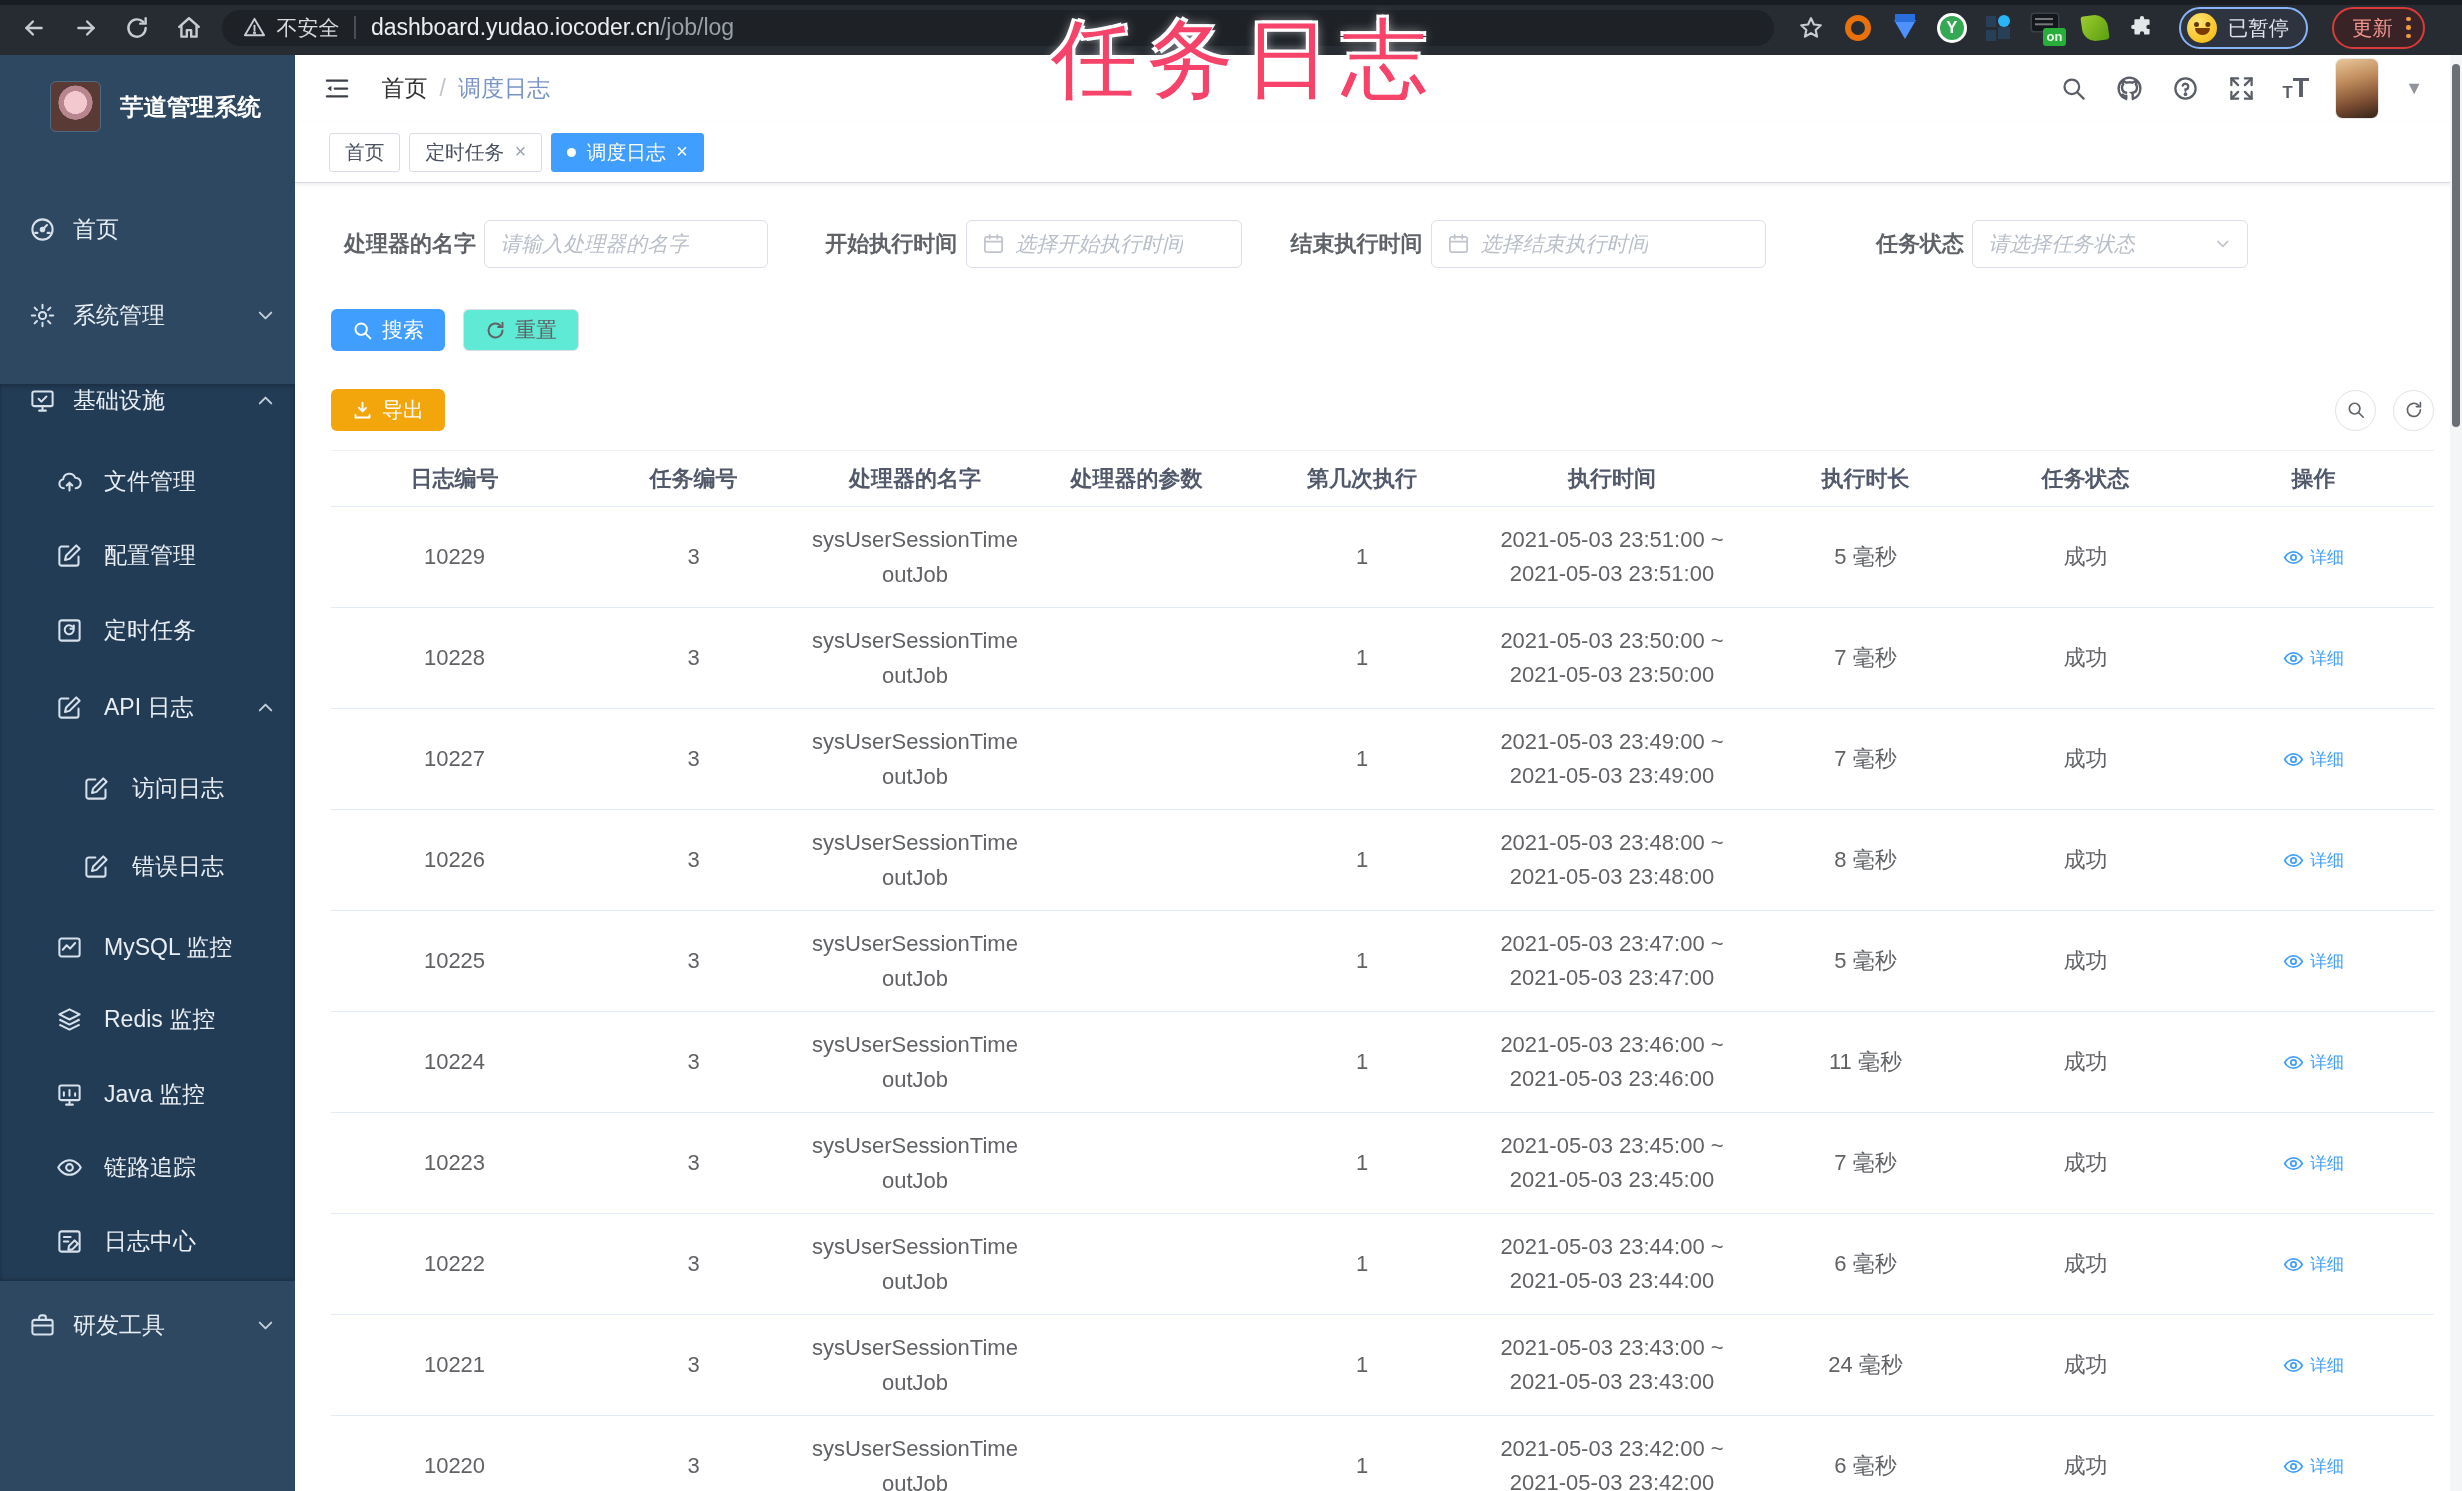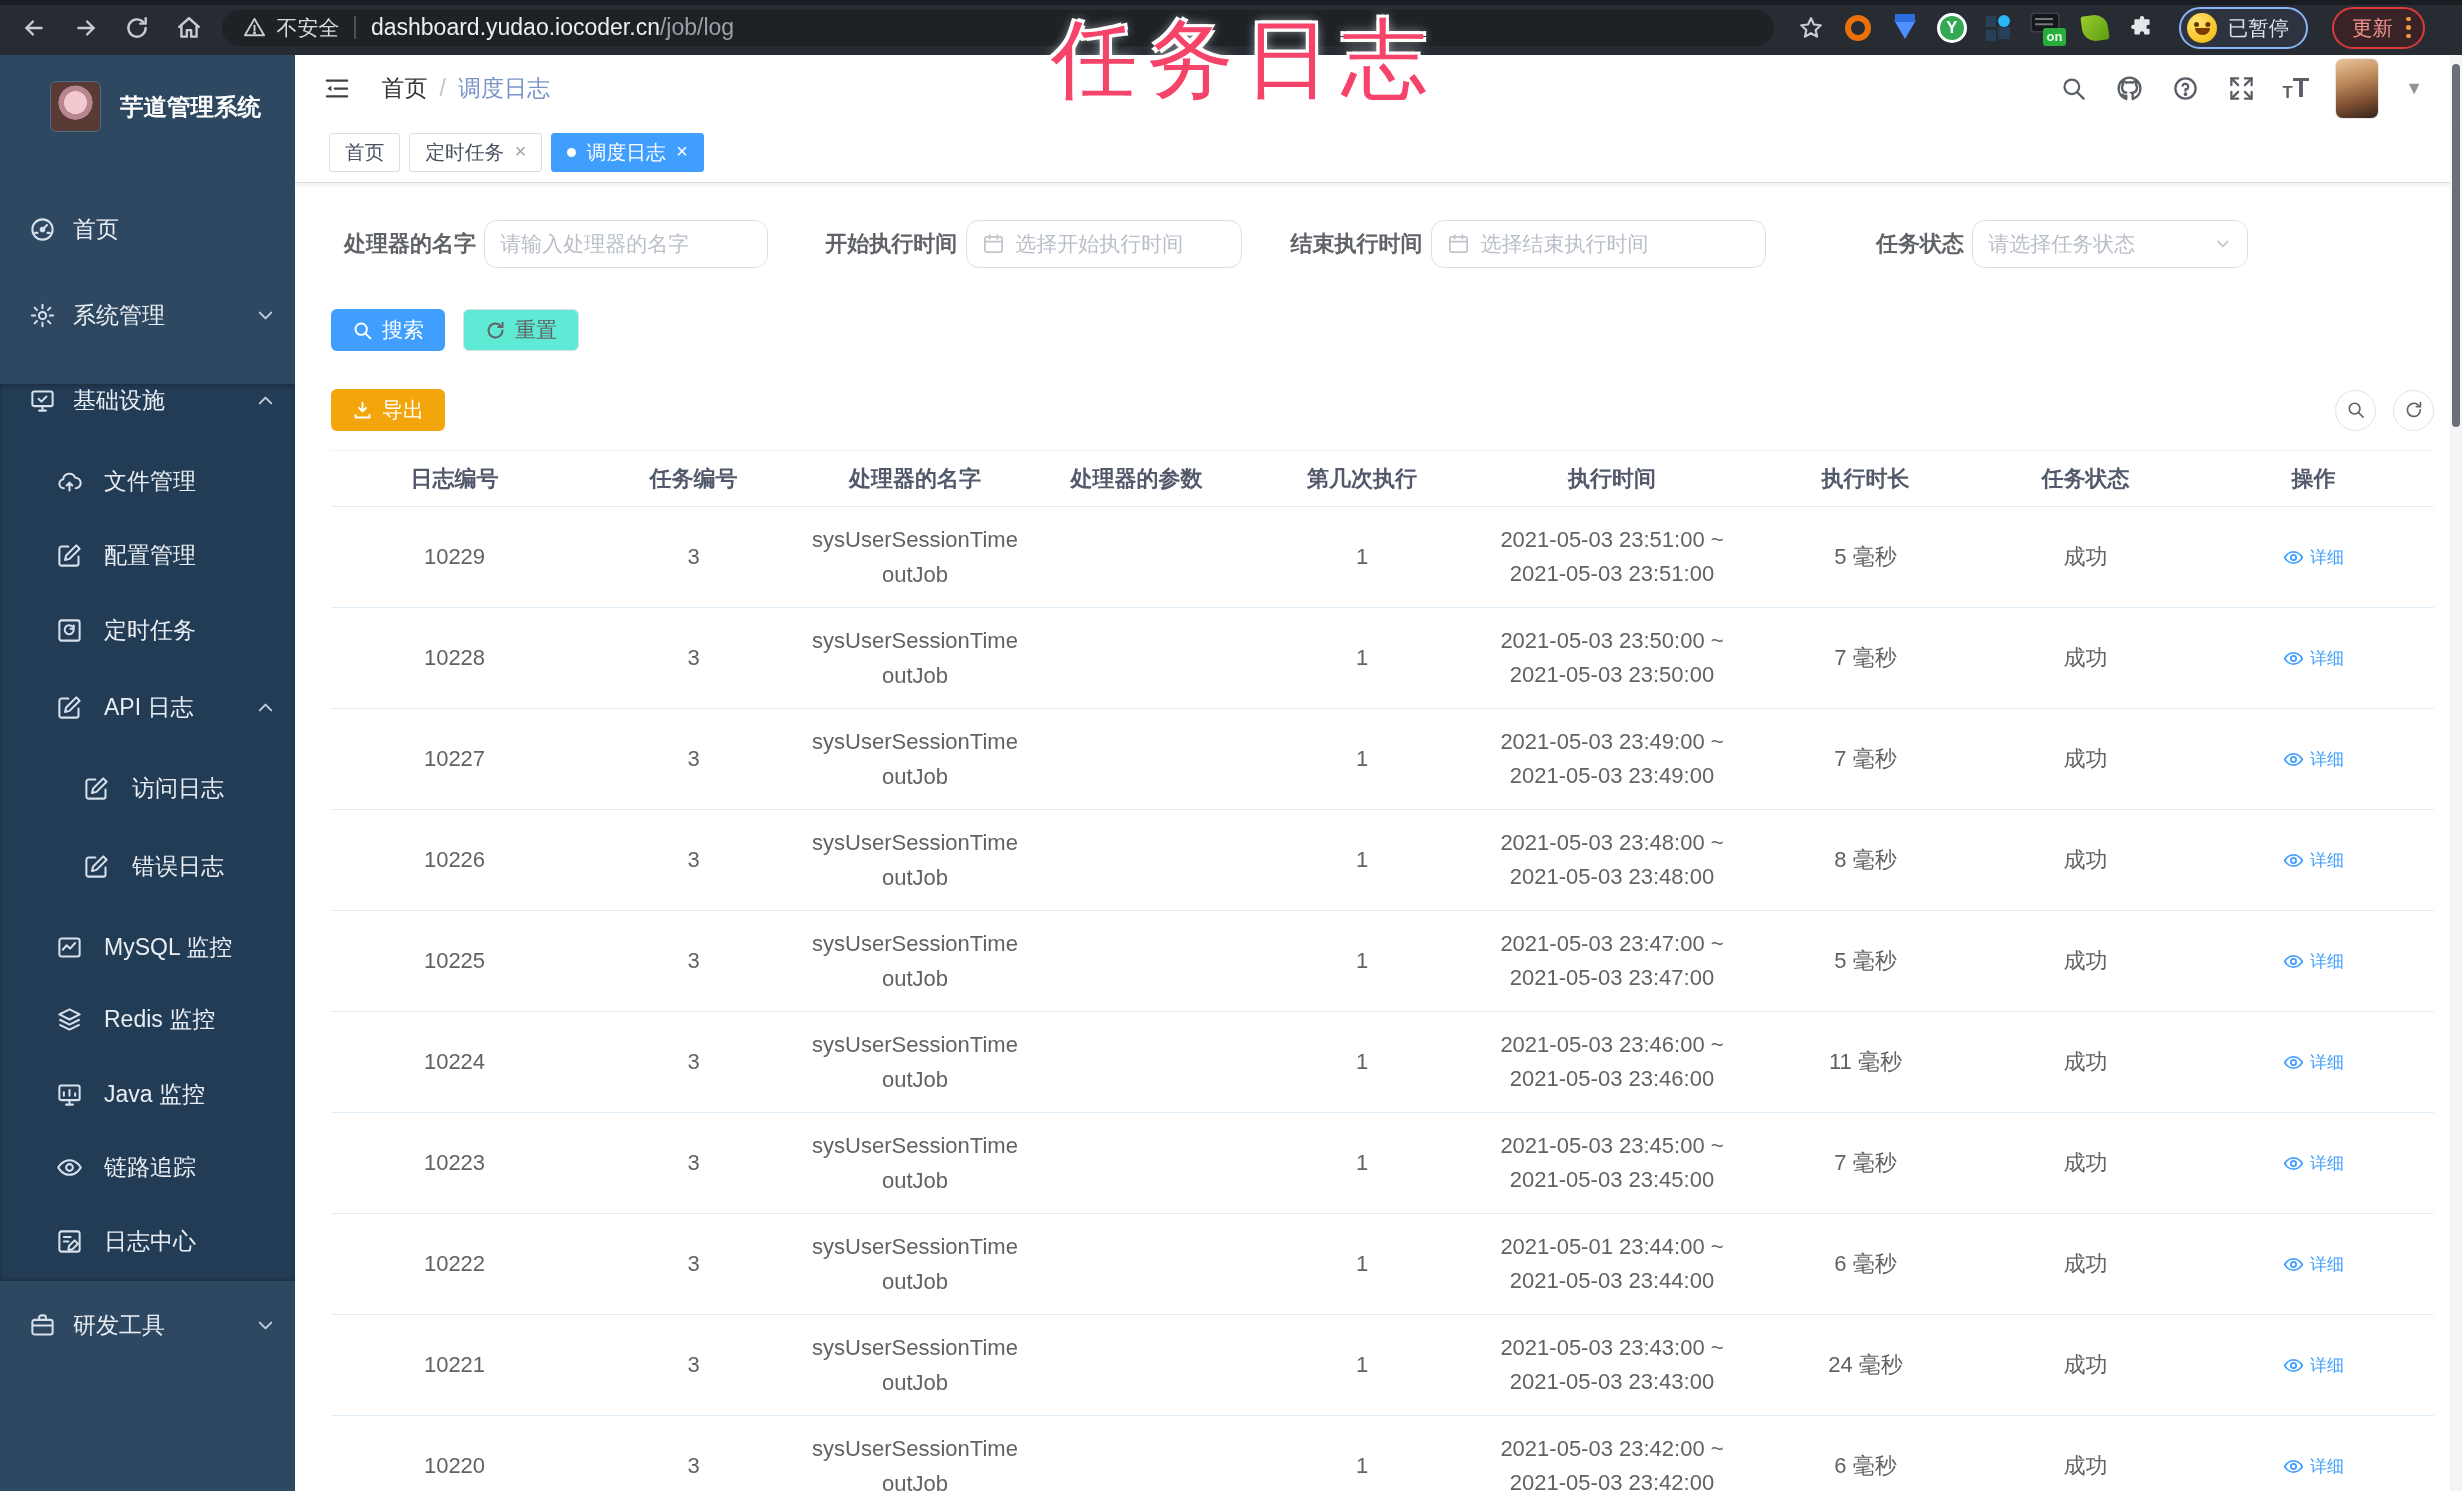--- a/index.html
+++ b/index.html
@@ -86,21 +86,21 @@
   .tab.active { background:#409eff; border-color:#409eff; color:#fff; }
   .tab.active .dot { display:inline-block; }
   .tab.active .x { color:#fff; }
 
   .content { position:relative; padding:36px 28px 0 36px; }
 
   
   .filter-form { display:flex; align-items:center; height:49px; }
   .fi-label { font-size:22px; font-weight:700; color:#5f6368; white-space:nowrap; text-align:right; }
   .w1{width:145px;} .w2{width:142px; margin-left:47px;} .w3{width:142px; margin-left:39px;} .w4{width:107px; margin-left:91px;}
-  .inp { height:48px; border:1.5px solid #dcdfe6; border-radius:13px; background:#fff; display:flex; align-items:center; padding:0 15px; color:#b9bfc9; font-size:21px; margin-left:8.3px; }
+  .inp { height:48px; border:1.5px solid #dcdfe6; border-radius:6px; background:#fff; display:flex; align-items:center; padding:0 15px; color:#b9bfc9; font-size:21px; margin-left:8.3px;font-style:italic; }
   .inp .cal { width:23px; height:23px; color:#c0c4cc; margin-right:10.6px; flex:none; }
   .inp .ph { white-space:nowrap; overflow:hidden; }
   .inp.sel { justify-content:space-between; }
   .inp .chevd { width:19.7px; height:19.7px; color:#c0c4cc; flex:none; margin-left:9px; }
   .iw1{width:284px;} .iw2{width:276px;} .iw3{width:335px;} .iw4{width:276px;}
 
   
   .btn-row { margin-top:41px; display:flex; gap:18px; }
   .btn { height:42px; border-radius:6px; display:inline-flex; align-items:center; justify-content:center; gap:9px; font-size:21px; cursor:pointer; padding:0 21px; }
   .btn svg { width:21px; height:21px; }
@@ -684,21 +684,21 @@
 
   <div class="trow">
     <span class="td">10222</span>
     <span class="td">3</span>
     <span class="td">
                 <span class="handler">sysUserSessionTimeoutJob</span>
               </span>
     <span class="td"></span>
     <span class="td">1</span>
     <span class="td time">
-      <span>2021-05-01 23:44:00 ~</span>
+      <span>2021-05-03 23:44:00 ~</span>
       <span>2021-05-03 23:44:00</span>
     </span>
     <span class="td">6 毫秒</span>
     <span class="td">成功</span>
     <span class="td">
       <a class="detail-link">
         <svg viewBox="0 0 24 24" fill="none" stroke="currentColor" stroke-width="2" stroke-linejoin="round">
                     <path d="M2 12s3.5-6.5 10-6.5S22 12 22 12s-3.5 6.5-10 6.5S2 12 2 12z"></path>
                     <circle cx="12" cy="12" r="3"></circle>
                   </svg>

